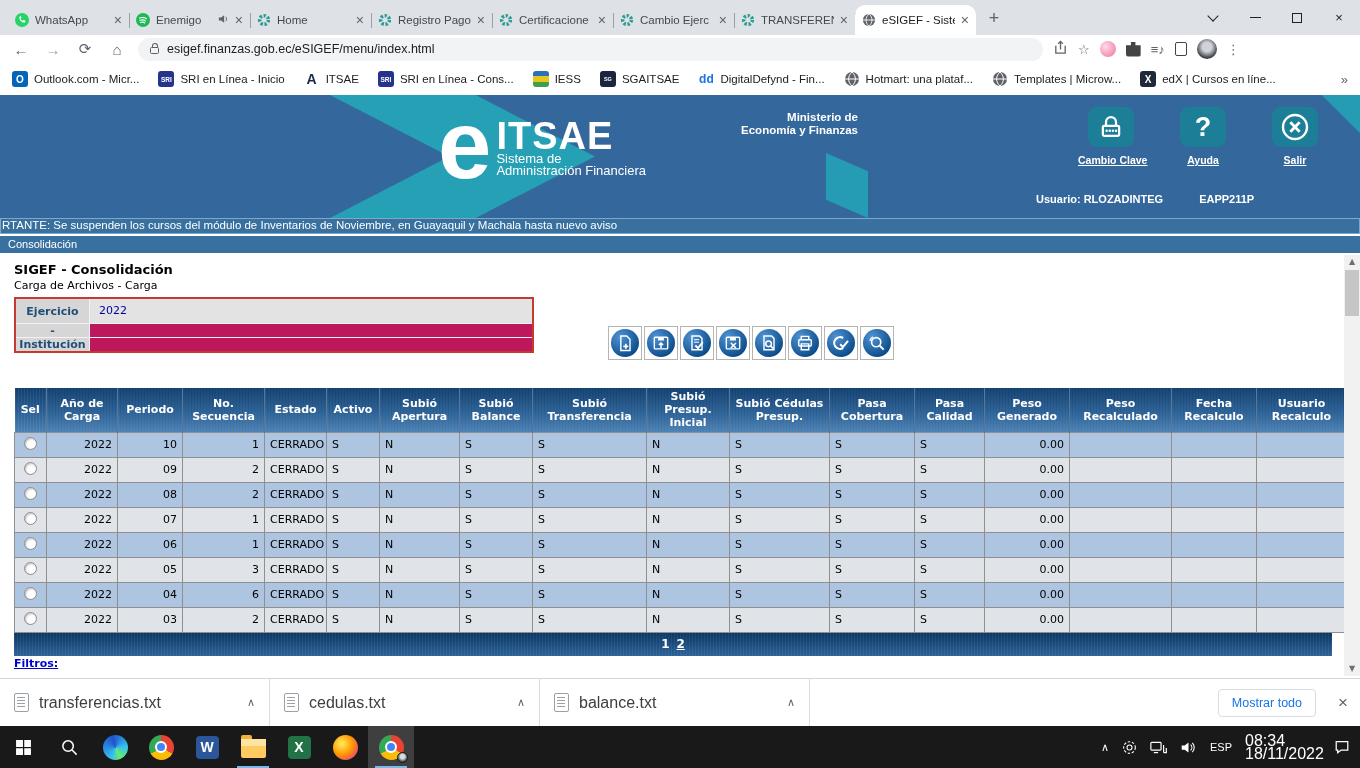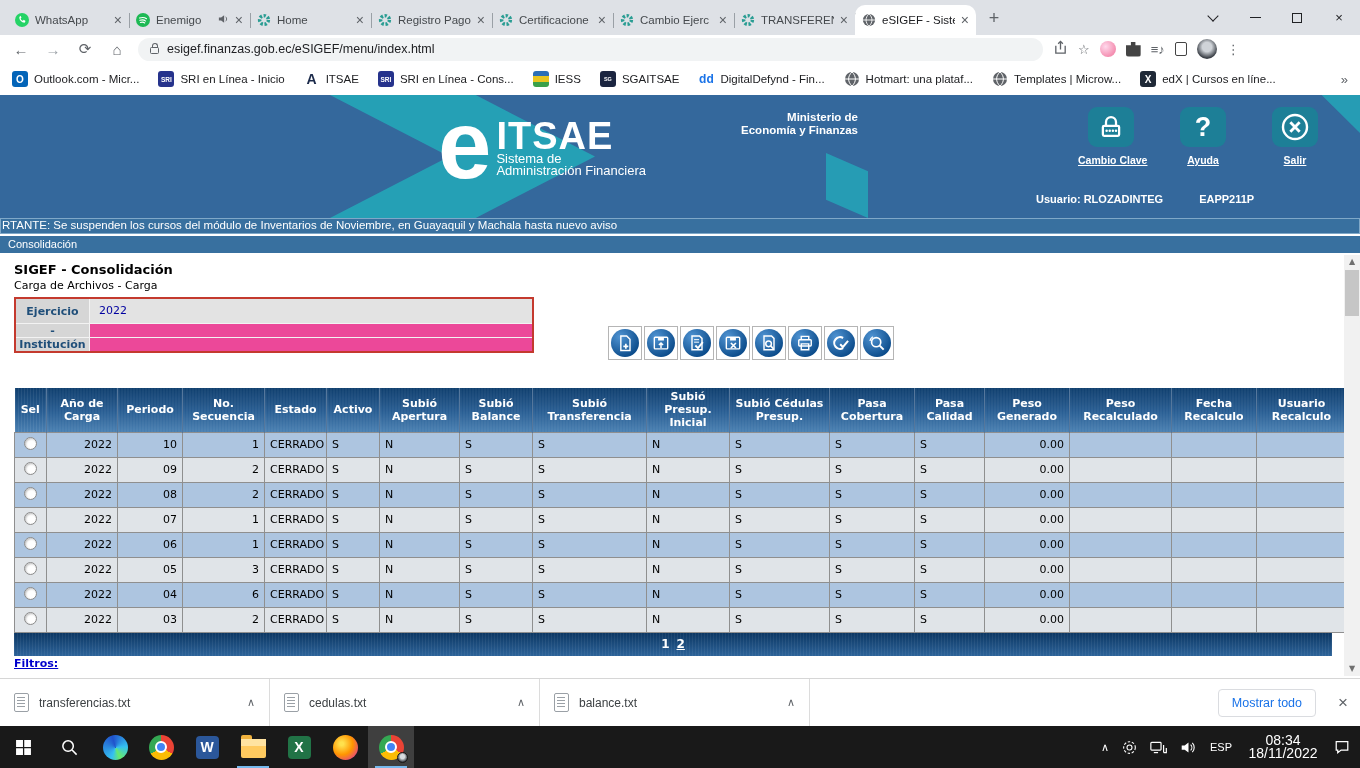--- a/index.html
+++ b/index.html
@@ -63,21 +63,21 @@
   .alabel { font-size:10.5px; font-weight:bold; text-decoration:underline; white-space:nowrap; }
   .userline { position:absolute; left:1036px; top:98px; font-size:11px; font-weight:bold; display:flex; gap:36px; }
 
   .notice { position:absolute; top:218px; left:0; width:1360px; height:16px; background:#38709f; box-shadow:inset 0 0 0 1px #7fa8c8; color:#fff; font-size:11.5px; line-height:15px; padding-left:2px; white-space:nowrap; overflow:hidden; }
   .menubar { position:absolute; top:236px; left:0; width:1360px; height:17px; background:#38709f; color:#fff; font-size:11px; line-height:16px; padding-left:8px; }
 
   
   .content { position:absolute; top:253px; left:0; width:1360px; height:425px; background:#fff; font-family:"DejaVu Sans",sans-serif; }
   .ptitle { position:absolute; left:14px; top:9px; font-size:13px; font-weight:bold; color:#000; }
   .psub { position:absolute; left:14px; top:26px; font-size:11px; color:#000; }
-  .formbox { position:absolute; left:14px; top:44px; width:520px; border:2px solid #c43a2e; background:#ec4899; }
+  .formbox { position:absolute; left:14px; top:44px; width:520px; border:2px solid #c43a2e; background:#be185d; }
   .frow { display:flex; border-bottom:1px solid #f3f3f3; }
   .frow:last-child { border-bottom:none; }
   .flabel { width:74px; background:#d6d6d6; color:#1f4e79; font-weight:bold; font-size:11px; display:flex; align-items:center; justify-content:center; text-align:center; flex:none; border-right:1px solid #f3f3f3; }
   .fval { flex:1; background:#e3e3e3; color:#0000a0; font-size:11px; padding:5px 4px 5px 9px; line-height:14px; display:flex; align-items:center; }
   .toolbar { position:absolute; left:608px; top:73px; display:flex; gap:2px; }
   .tbtn { width:34px; height:34px; background:#fff; border:1px solid #b5b5b5; display:flex; align-items:center; justify-content:center; padding:0; }
   .circ { width:28px; height:28px; border-radius:50%; background:radial-gradient(circle at 32% 28%,#4f93d2,#0d4d8c 75%); display:flex; align-items:center; justify-content:center; }
   .circ svg { width:20px; height:20px; display:block; }
 
   .gridwrap { position:absolute; left:14px; top:135px; width:1318px; }
@@ -95,42 +95,42 @@
   .vscroll { position:absolute; right:0; top:2px; width:16px; height:421px; background:#f1f1f1; }
   .varrow { width:16px; height:14px; color:#6f6f6f; font-size:8px; text-align:center; line-height:14px; }
   .vthumb { position:absolute; top:15px; left:1px; width:14px; height:46px; background:#c6c6c6; }
   .varrow.dn { position:absolute; bottom:0; }
 
   
   .dlbar { position:absolute; top:678px; left:0; width:1360px; height:48px; background:#fff; border-top:1px solid #d6d6d6; display:flex; align-items:center; }
   .dlitem { width:270px; height:100%; border-right:1px solid #dcdcdc; display:flex; align-items:center; padding:0 14px; gap:10px; }
   .docic { width:15px; height:19px; border:1.4px solid #9aa0a6; border-radius:2px; position:relative; flex:none; }
   .docic::before { content:''; position:absolute; left:2px; top:3px; width:8px; height:1.3px; background:#9aa0a6; box-shadow:0 3px 0 #9aa0a6,0 6px 0 #9aa0a6,0 9px 0 #9aa0a6; }
-  .dlname { font-size:12px; color:#3c4043; flex:1; }
+  .dlname { font-size:16px; color:#3c4043; flex:1; }
   .dlchev { color:#5f6368; font-size:11px; }
   .showall { position:absolute; right:44px; top:10px; border:1px solid #dadce0; border-radius:4px; background:#fff; color:#1a73e8; font-size:12.5px; padding:6px 13px; }
   .dlclose { position:absolute; right:12px; top:14px; color:#5f6368; font-size:17px; }
 
   
   .taskbar { position:absolute; top:726px; left:0; width:1360px; height:42px; background:#191919; display:flex; align-items:center; color:#fff; }
   .tapp { width:46px; height:42px; display:flex; align-items:center; justify-content:center; position:relative; flex:none; }
   .tapp.open::after { content:''; position:absolute; bottom:0; left:7px; right:7px; height:2.5px; background:#76b9ed; }
   .tapp.active { background:#3f3f3f; }
   .appc { width:25px; height:25px; border-radius:50%; display:block; }
   .appsq { width:23px; height:23px; border-radius:4px; color:#fff; font-weight:bold; font-size:14px; display:flex; align-items:center; justify-content:center; }
   .chromeic { position:relative; background:conic-gradient(#ea4335 0 120deg,#fbbc05 120deg 240deg,#34a853 240deg); }
   .chromeic::after { content:''; position:absolute; inset:26%; background:#4285f4; border:2.5px solid #fff; border-radius:50%; }
   .badge { position:absolute; right:6px; bottom:5px; width:11px; height:11px; border-radius:50%; background:radial-gradient(circle at 50% 40%,#d8dce0 30%,#3a3f46 75%); border:1px solid #191919; }
   .folder { width:25px; height:19px; background:#ffca5f; border-radius:2px; position:relative; margin-top:3px; }
   .folder::before { content:''; position:absolute; top:-4px; left:0; width:11px; height:5px; background:#f0b23e; border-radius:2px 2px 0 0; }
   .folder::after { content:''; position:absolute; left:0; top:0; right:0; height:7px; background:#ffe3a1; }
   .tray { margin-left:auto; display:flex; align-items:center; gap:13px; padding-right:10px; height:100%; }
   .trayic { display:flex; align-items:center; }
   .traytxt { font-size:11px; }
-  .clock { text-align:center; font-size:14px; line-height:13px; width:76px; }
+  .clock { font-size:16px; line-height:13px; width:76px; }
 </style>
 </head>
 <body>
 
 <div class="tabstrip">
   <div class="tabs">
       <div class="tab ">
     <span class="fav">
           <svg viewBox="0 0 16 16">
             <circle cx="8" cy="8" r="8" fill="#25d366"></circle>

